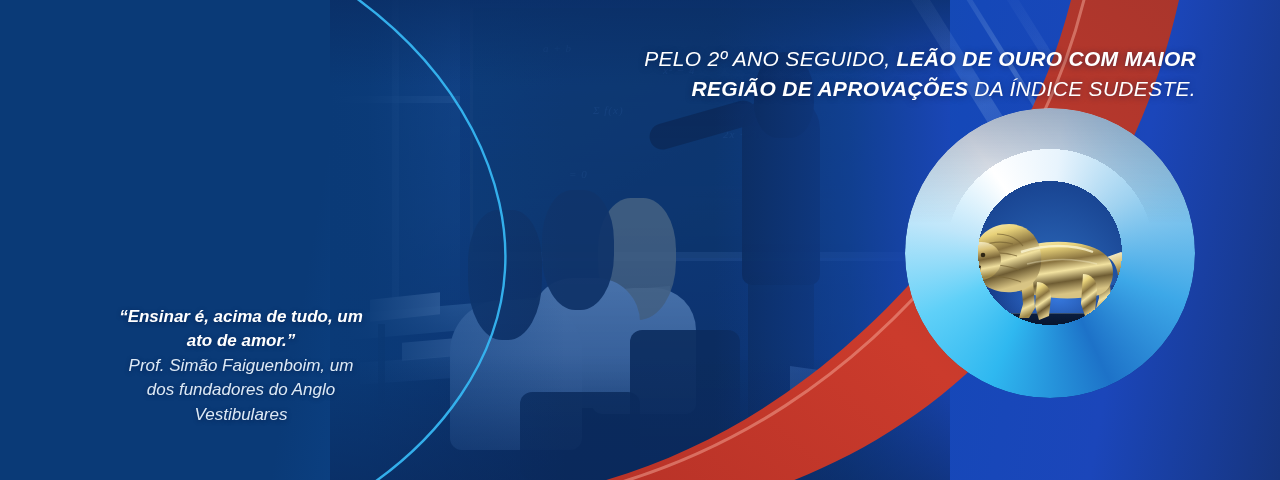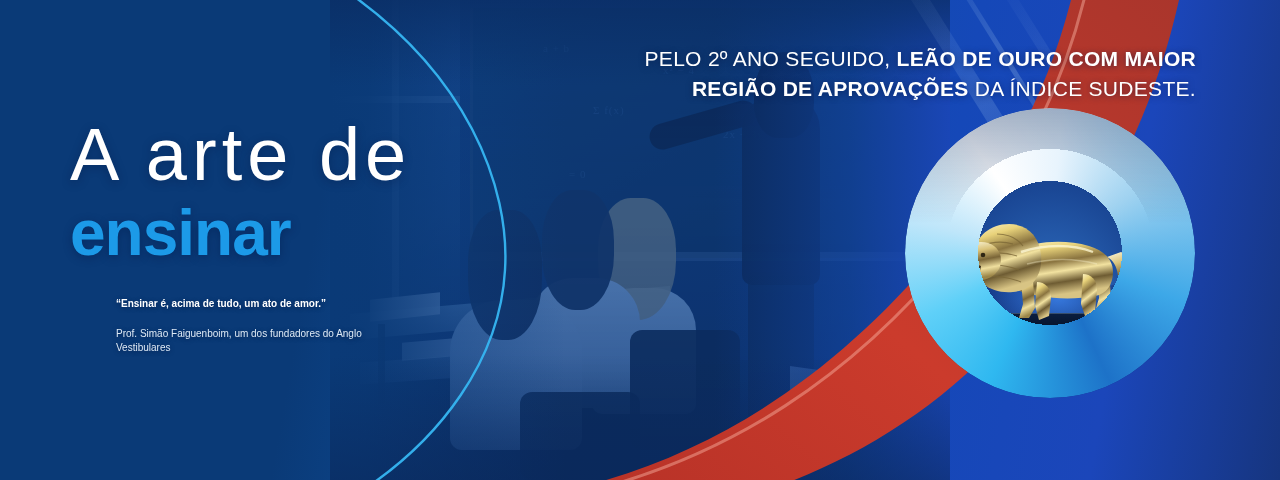--- a/index.html
+++ b/index.html
@@ -3,20 +3,21 @@
 <meta charset="utf-8">
 <style>
   html,body{margin:0;padding:0;background:#071f47;}
   body{font-family:"Liberation Sans",sans-serif;}
 
   .banner{
     position:relative;
     width:1280px;height:480px;
     overflow:hidden;
     background:#0f172a;
+    font-style:italic;
   }
 
   
   .bg-base{
     position:absolute;inset:0;
     background:linear-gradient(100deg,
        #0a3a77 0%,
        #0a3a77 26%,
        #0d4a94 40%,
        #114fa8 55%,
@@ -201,26 +202,27 @@
     text-shadow:0 2px 10px rgba(0,20,60,.35);
   }
   .headline .l2{
     color:#1c9ae8;font-weight:bold;
     font-size:64px;line-height:1.05;letter-spacing:-1px;
     margin-top:8px;
     text-shadow:0 2px 10px rgba(0,25,70,.45);
   }
 
   .quote{
-    position:absolute;left:116px;top:297px;width:250px;
-    color:#ffffff;font-size:10px;line-height:1.42;
+    position:absolute;left:116px;top:305px;width:250px;
+    color:#ffffff;font-size:17px;line-height:1.42;
     text-shadow:0 1px 4px rgba(0,20,60,.5);
+    text-align:center;
   }
   .quote .q-main{font-weight:bold;display:block;}
-  .quote .q-attr{display:block;color:#dde9f5;font-weight:normal;margin-top:16px;}
+  .quote .q-attr{display:block;color:#dde9f5;font-weight:normal;margin-top:1px;}
 </style>
 </head>
 <body>
 
 <div class="banner">
 
   <div class="bg-base"></div>
 
   <div class="bg-photo">
     <div class="ph ph-wall"></div>
@@ -352,23 +354,19 @@
 
   <svg class="arc-thin" viewBox="0 0 1280 480" preserveAspectRatio="none">
     <path d="M 330,-20 C 470,70 510,190 505,270 C 500,360 440,440 360,492" fill="none" stroke="#36b6f2" stroke-width="2.4" opacity=".95"></path>
   </svg>
 
   <div class="topline">
     <div><span class="reg">PELO 2º ANO SEGUIDO, </span><b>LEÃO DE OURO COM MAIOR</b></div>
     <div><b>REGIÃO DE APROVAÇÕES</b><span class="reg"> DA ÍNDICE SUDESTE.</span></div>
   </div>
 
-  <div class="headline">
-    <div class="l1">A arte de</div>
-    <div class="l2">ensinar</div>
-  </div>
 
   <div class="quote">
     <span class="q-main">“Ensinar é, acima de tudo, um ato de amor.”</span>
     <span class="q-attr">Prof. Simão Faiguenboim, um dos fundadores do Anglo Vestibulares</span>
   </div>
 
 </div>
 
 </body></html>

